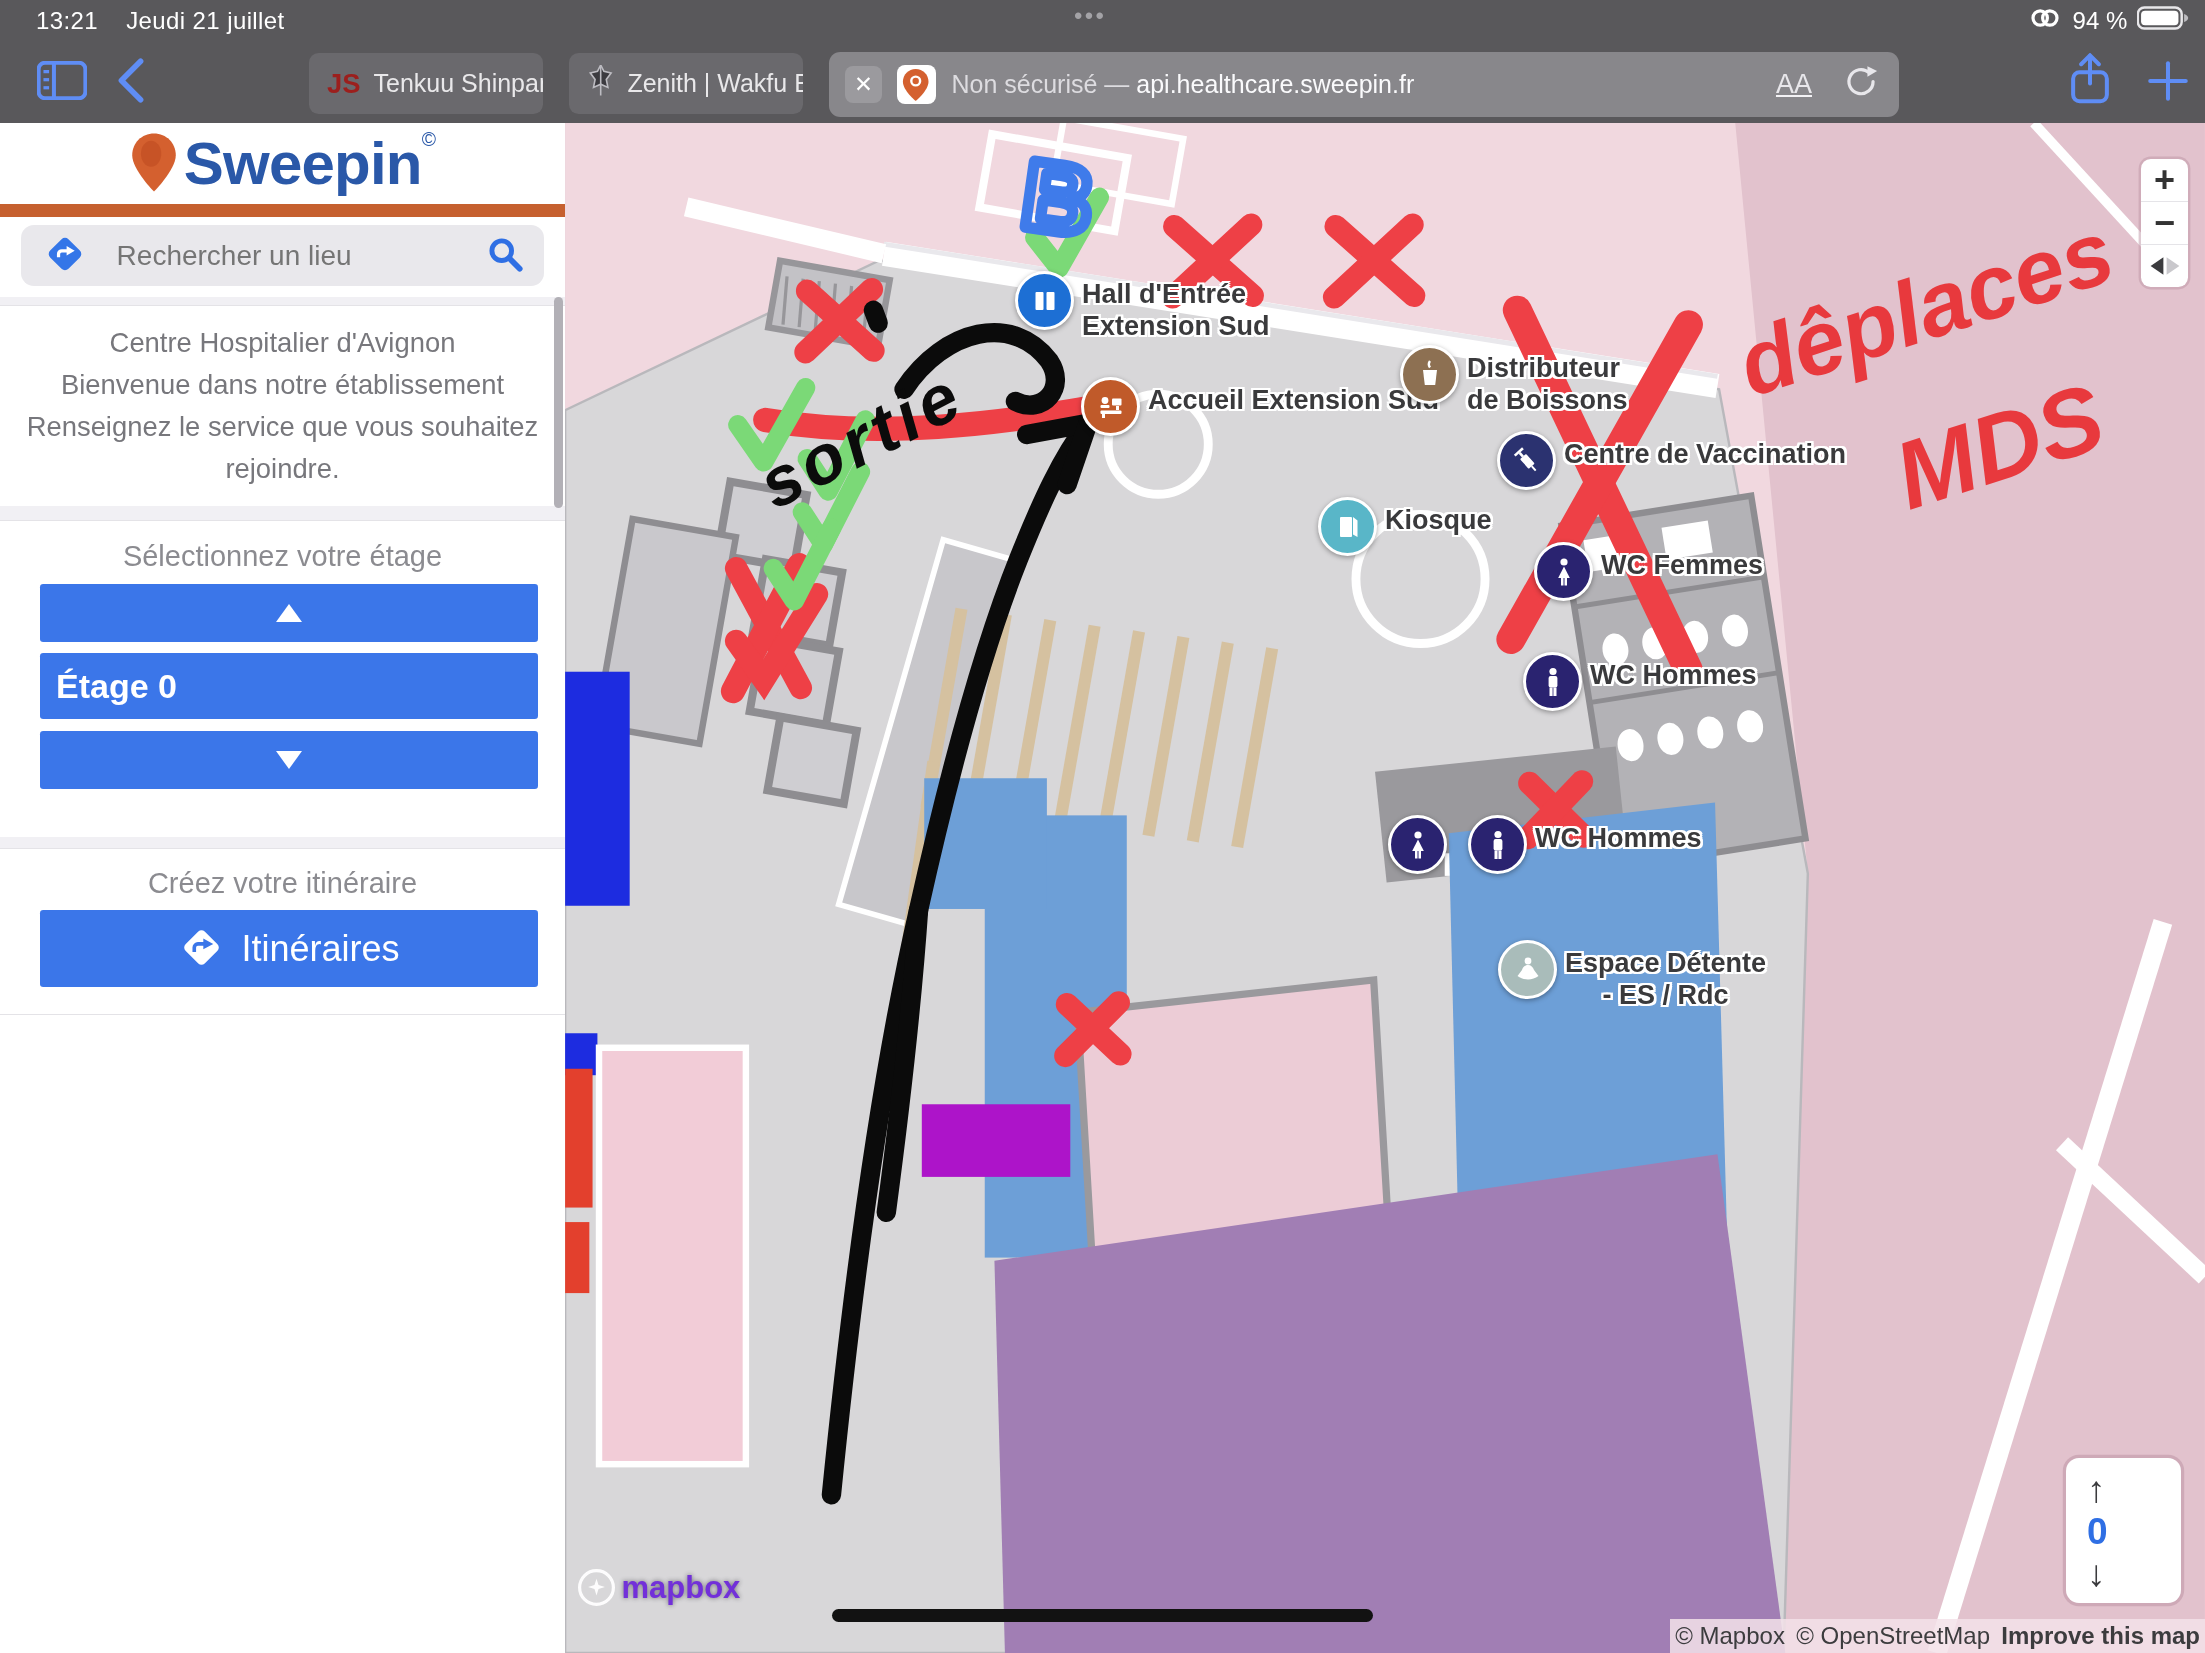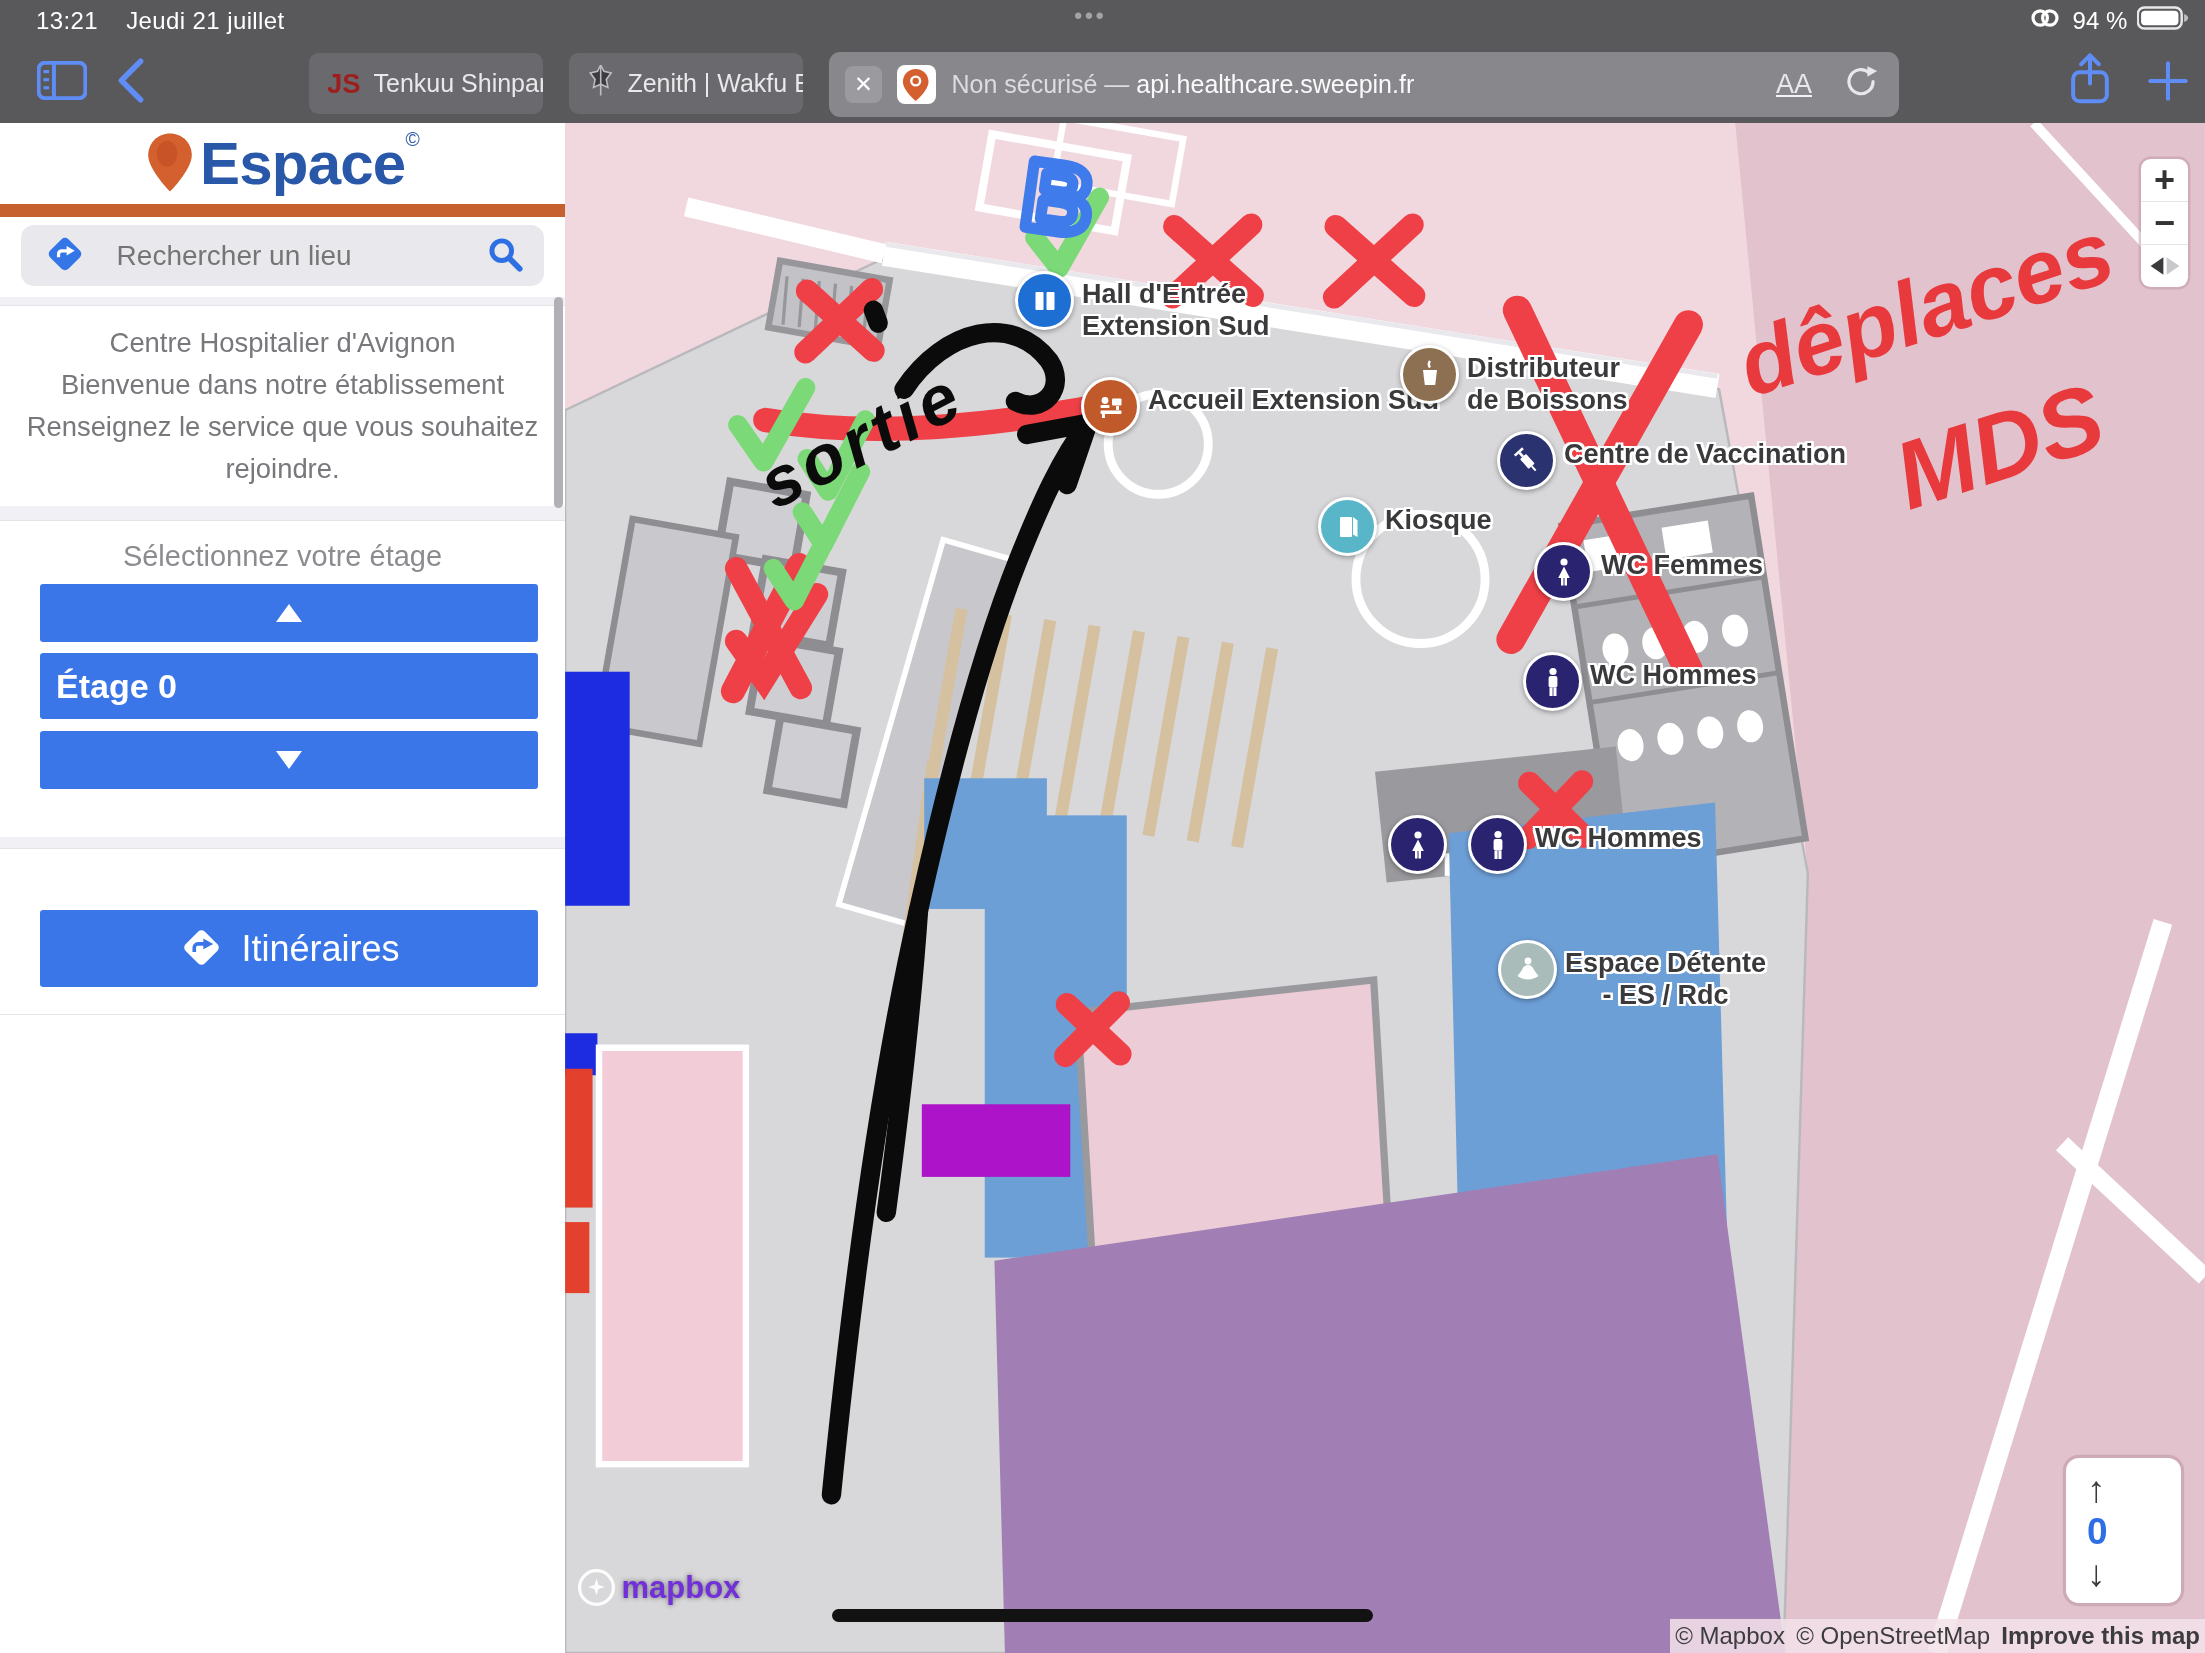--- a/index.html
+++ b/index.html
@@ -155,21 +155,21 @@
 
   <div id="sidebar">
 
     <div class="abs" style="left:0;top:0;width:565px;height:81px;background:#fff;display:flex;align-items:center;justify-content:center;">
       <span style="margin-right:4.8px;">
         <svg width="50" height="61" viewBox="0 0 34 42">
             <path d="M17 1C8.5 1 2 7.5 2 16c0 10 15 25 15 25s15-15 15-25C32 7.5 25.5 1 17 1z" fill="#d4602f"></path>
             <ellipse cx="15" cy="15" rx="7" ry="9" fill="#c24f22" opacity=".7"></ellipse>
           </svg>
       </span>
-      <span style="color:#2a58a8;font-size:60px;font-weight:bold;letter-spacing:-0.8px;">Espace</span>
+      <span style="color:#2a58a8;font-size:60px;font-weight:bold;letter-spacing:-0.8px;">Sweepin</span>
       <span style="color:#2a58a8;font-size:19.4px;align-self:flex-start;margin-top:4.8px;">©</span>
     </div>
     <div class="abs" style="left:0;top:81px;width:565px;height:13px;background:#c6602f;"></div>
 
     <div class="abs" style="left:0;top:94px;width:565px;height:81px;background:#fff;">
       <div class="abs" style="left:21px;top:8px;width:523px;height:61px;background:#e9e8ec;border-radius:13px;display:flex;align-items:center;">
         <span style="margin-left:22.6px;">
           <svg width="42" height="42" viewBox="0 0 52 52">
               <rect x="10" y="10" width="32" height="32" rx="6" transform="rotate(45 26 26)" fill="#3476e8"></rect>
               <path d="M18 30v-4a4 4 0 0 1 4-4h8" fill="none" stroke="#fff" stroke-width="4"></path>
@@ -204,20 +204,21 @@
       <div class="blue-btn" style="top:132px;height:66px;justify-content:flex-start;">
         <span style="margin-left:16px;font-size:34px;font-weight:bold;">Étage 0</span>
       </div>
       <div class="blue-btn" style="top:210px;height:58px;">
         <span class="tri-down"></span>
       </div>
     </div>
     <div class="abs card-gap" style="left:0;top:714px;width:565px;height:11.3px;"></div>
 
     <div class="abs" style="left:0;top:725px;width:565px;height:165px;background:#fff;border:0.8px solid #e4e3e7;border-left:none;border-right:none;">
+      <div class="gray-head abs" style="top:18px;">Créez votre itinéraire</div>
       <div class="blue-btn" style="top:61px;height:77px;gap:16px;">
         <span>
           <svg width="47" height="47" viewBox="0 0 52 52">
               <rect x="11" y="11" width="30" height="30" rx="5" transform="rotate(45 26 26)" fill="#fff"></rect>
               <path d="M18 31v-5a4 4 0 0 1 4-4h8" fill="none" stroke="#3b76e9" stroke-width="4"></path>
               <polygon points="28,16 39,22 28,28" fill="#3b76e9"></polygon>
             </svg>
         </span>
         <span style="font-size:36px;">Itinéraires</span>
       </div>

